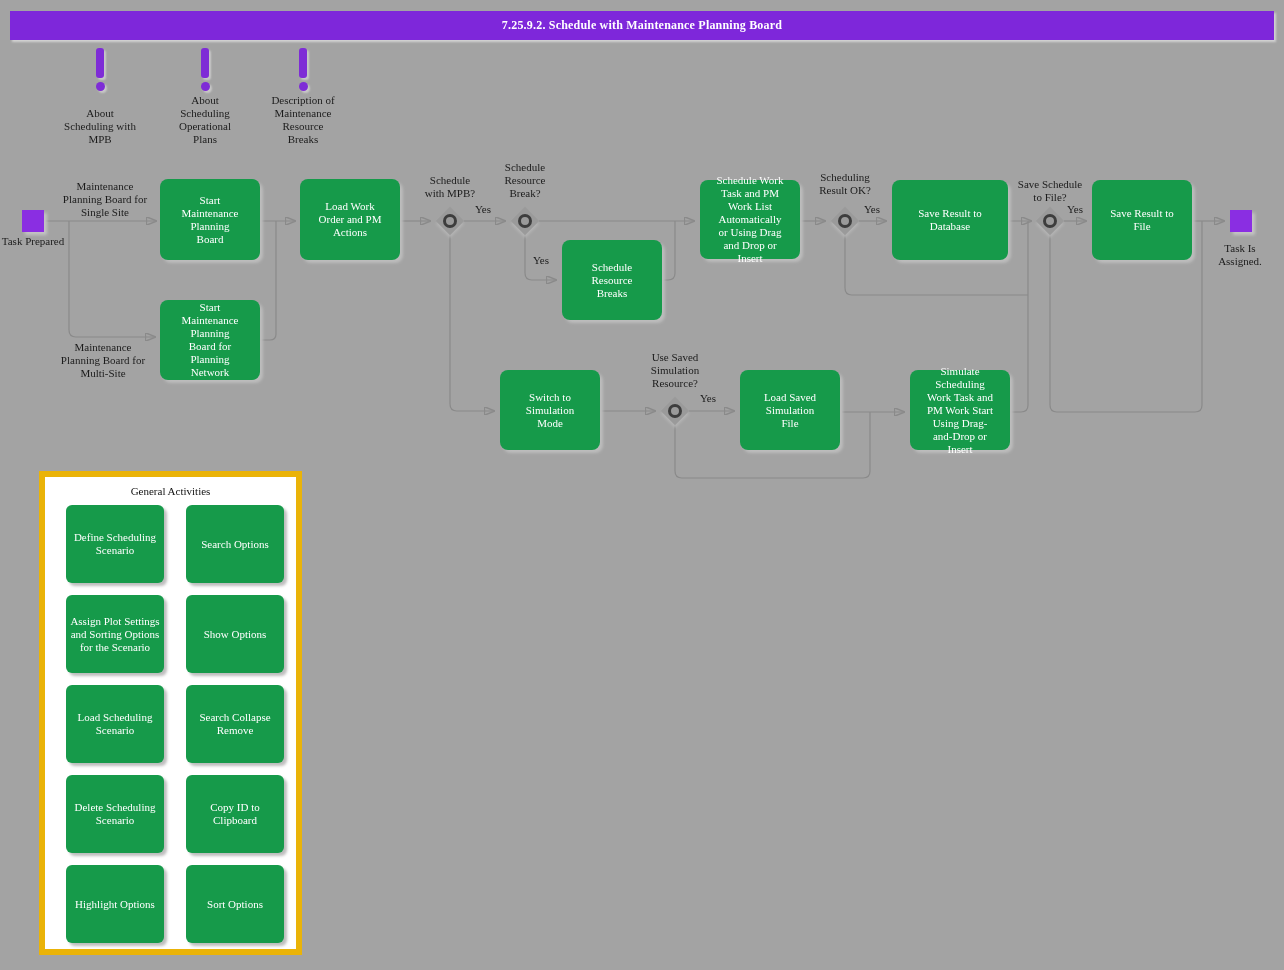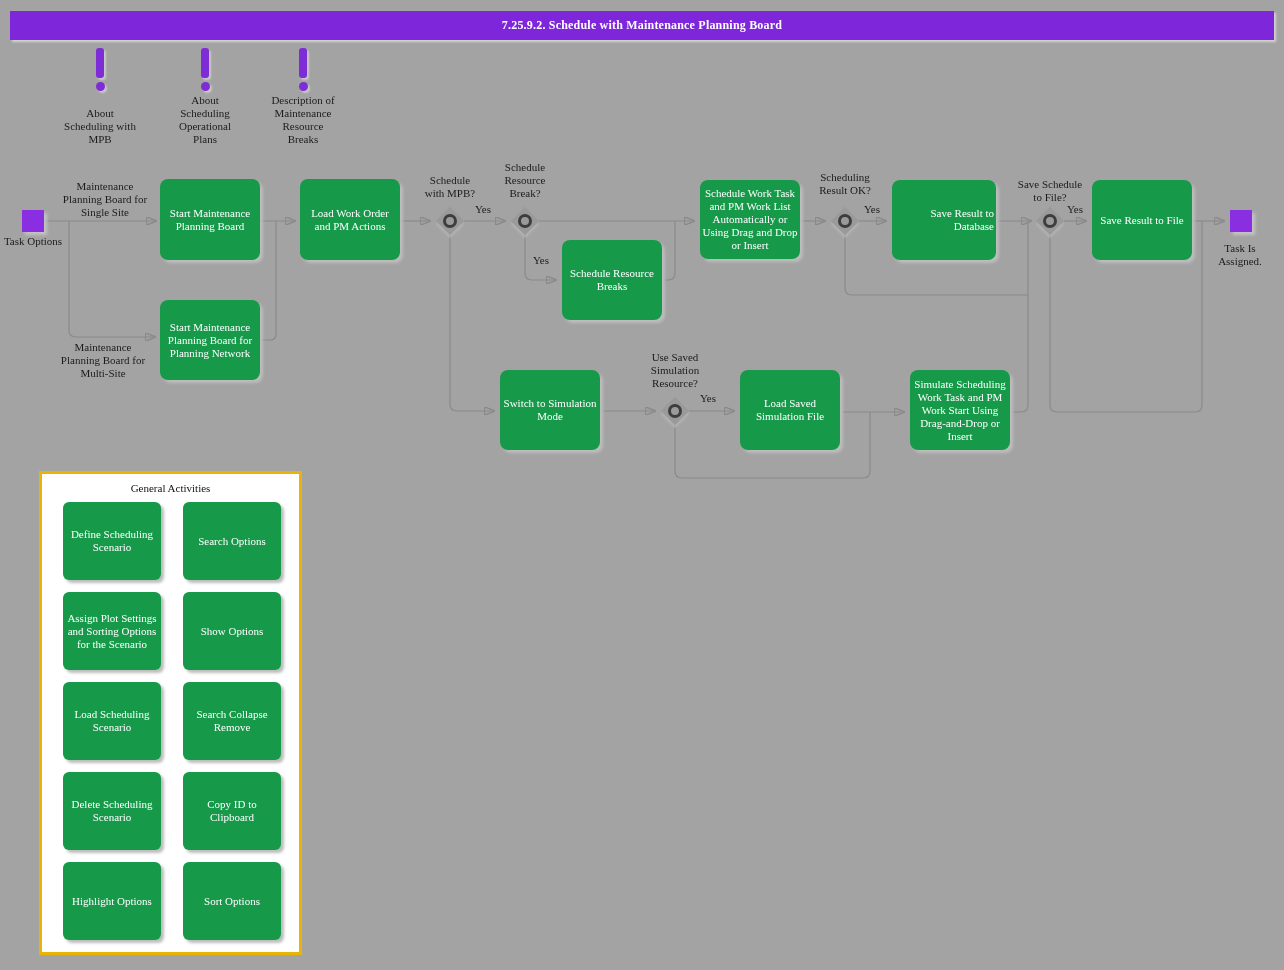--- a/index.html
+++ b/index.html
@@ -14,21 +14,21 @@
     display:flex;align-items:center;justify-content:center;
     box-shadow:2px 2px 2px #d2d2d2;letter-spacing:.2px;
   }
   
   svg.wires{position:absolute;left:0;top:0;width:1284px;height:970px;}
   svg.wires path{fill:none;stroke:#8a8a8a;stroke-width:1.2px;}
   
   .node{
     position:absolute;background:#169a4a;color:#ffffff;border-radius:8px;
     display:flex;align-items:center;justify-content:center;text-align:center;
-    font-size:11px;line-height:13px;padding:1px 2px;box-sizing:border-box;
+    font-size:11px;line-height:13px;padding:1px 16px;box-sizing:border-box;
     box-shadow:3px 3px 3px #bdbdbd;cursor:pointer;
   }
   
   .term{
     position:absolute;width:22px;height:22px;background:#8a2ee2;
     box-shadow:3px 3px 3px #c4c4c4;
   }
   
   .lbl{
     position:absolute;font-size:11px;line-height:13px;text-align:center;color:#1c1c1c;
@@ -50,21 +50,21 @@
     position:absolute;left:3px;top:0;width:8px;height:30px;background:#7e2cd6;
     border-radius:3px;box-shadow:2px 2px 2px #c9c9c9;
   }
   .note-icon .dot{
     position:absolute;left:3px;top:34px;width:9px;height:9px;background:#7e2cd6;
     border-radius:50%;box-shadow:2px 2px 2px #c9c9c9;
   }
   
   .panel{
     position:absolute;left:39px;top:471px;width:263px;height:484px;
-    border:3px solid #eab308;background:#ffffff;box-sizing:border-box;
+    border:6px solid #eab308;background:#ffffff;box-sizing:border-box;
   }
   .panel-title{
     position:absolute;left:0;top:8px;width:100%;text-align:center;
     font-size:11px;color:#111111;
   }
   .ga-grid{
     position:absolute;left:21px;top:28px;
     display:grid;grid-template-columns:98px 98px;column-gap:22px;row-gap:12px;
   }
   .ga-btn{
@@ -143,31 +143,31 @@
     </div>
   <div class="note-icon" style="left:296px;top:48px;">
       <div class="bar"></div>
       <div class="dot"></div>
     </div>
   <div class="lbl" style="left:62px;top:107px;width:76px;">About Scheduling with MPB</div>
   <div class="lbl" style="left:167px;top:94px;width:76px;">About Scheduling Operational Plans</div>
   <div class="lbl" style="left:270px;top:94px;width:66px;">Description of Maintenance Resource Breaks</div>
 
   <div class="term" style="left:22px;top:210px;"></div>
-  <div class="lbl" style="left:0px;top:235px;width:66px;">Task Options</div>
+  <div class="lbl" style="left:0px;top:235px;width:66px;">Task Prepared</div>
 
   <div class="lbl" style="left:57px;top:180px;width:96px;">Maintenance Planning Board for Single Site</div>
   <div class="lbl" style="left:55px;top:341px;width:96px;">Maintenance Planning Board for Multi-Site</div>
 
   <div class="node" style="left:160px;top:179px;width:100px;height:81px;">Start Maintenance Planning Board</div>
   <div class="node" style="left:160px;top:300px;width:100px;height:80px;">Start Maintenance Planning Board for Planning Network</div>
   <div class="node" style="left:300px;top:179px;width:100px;height:81px;">Load Work Order and PM Actions</div>
   <div class="node" style="left:562px;top:240px;width:100px;height:80px;">Schedule Resource Breaks</div>
   <div class="node" style="left:700px;top:180px;width:100px;height:79px;">Schedule Work Task and PM Work List Automatically or Using Drag and Drop or Insert</div>
-  <div class="node" style="left:892px;top:180px;width:104px;height:80px;text-align:right;">Save Result to Database</div>
+  <div class="node" style="left:892px;top:180px;width:116px;height:80px;">Save Result to Database</div>
   <div class="node" style="left:1092px;top:180px;width:100px;height:80px;">Save Result to File</div>
   <div class="node" style="left:500px;top:370px;width:100px;height:80px;text-align:center;">Switch to Simulation Mode</div>
   <div class="node" style="left:740px;top:370px;width:100px;height:80px;">Load Saved Simulation File</div>
   <div class="node" style="left:910px;top:370px;width:100px;height:80px;">Simulate Scheduling Work Task and PM Work Start Using Drag-and-Drop or Insert</div>
 
   <div class="decision" style="left:436px;top:207px;">
       <div class="dshape"></div>
       <div class="dring"></div>
     </div>
   <div class="decision" style="left:511px;top:207px;">

